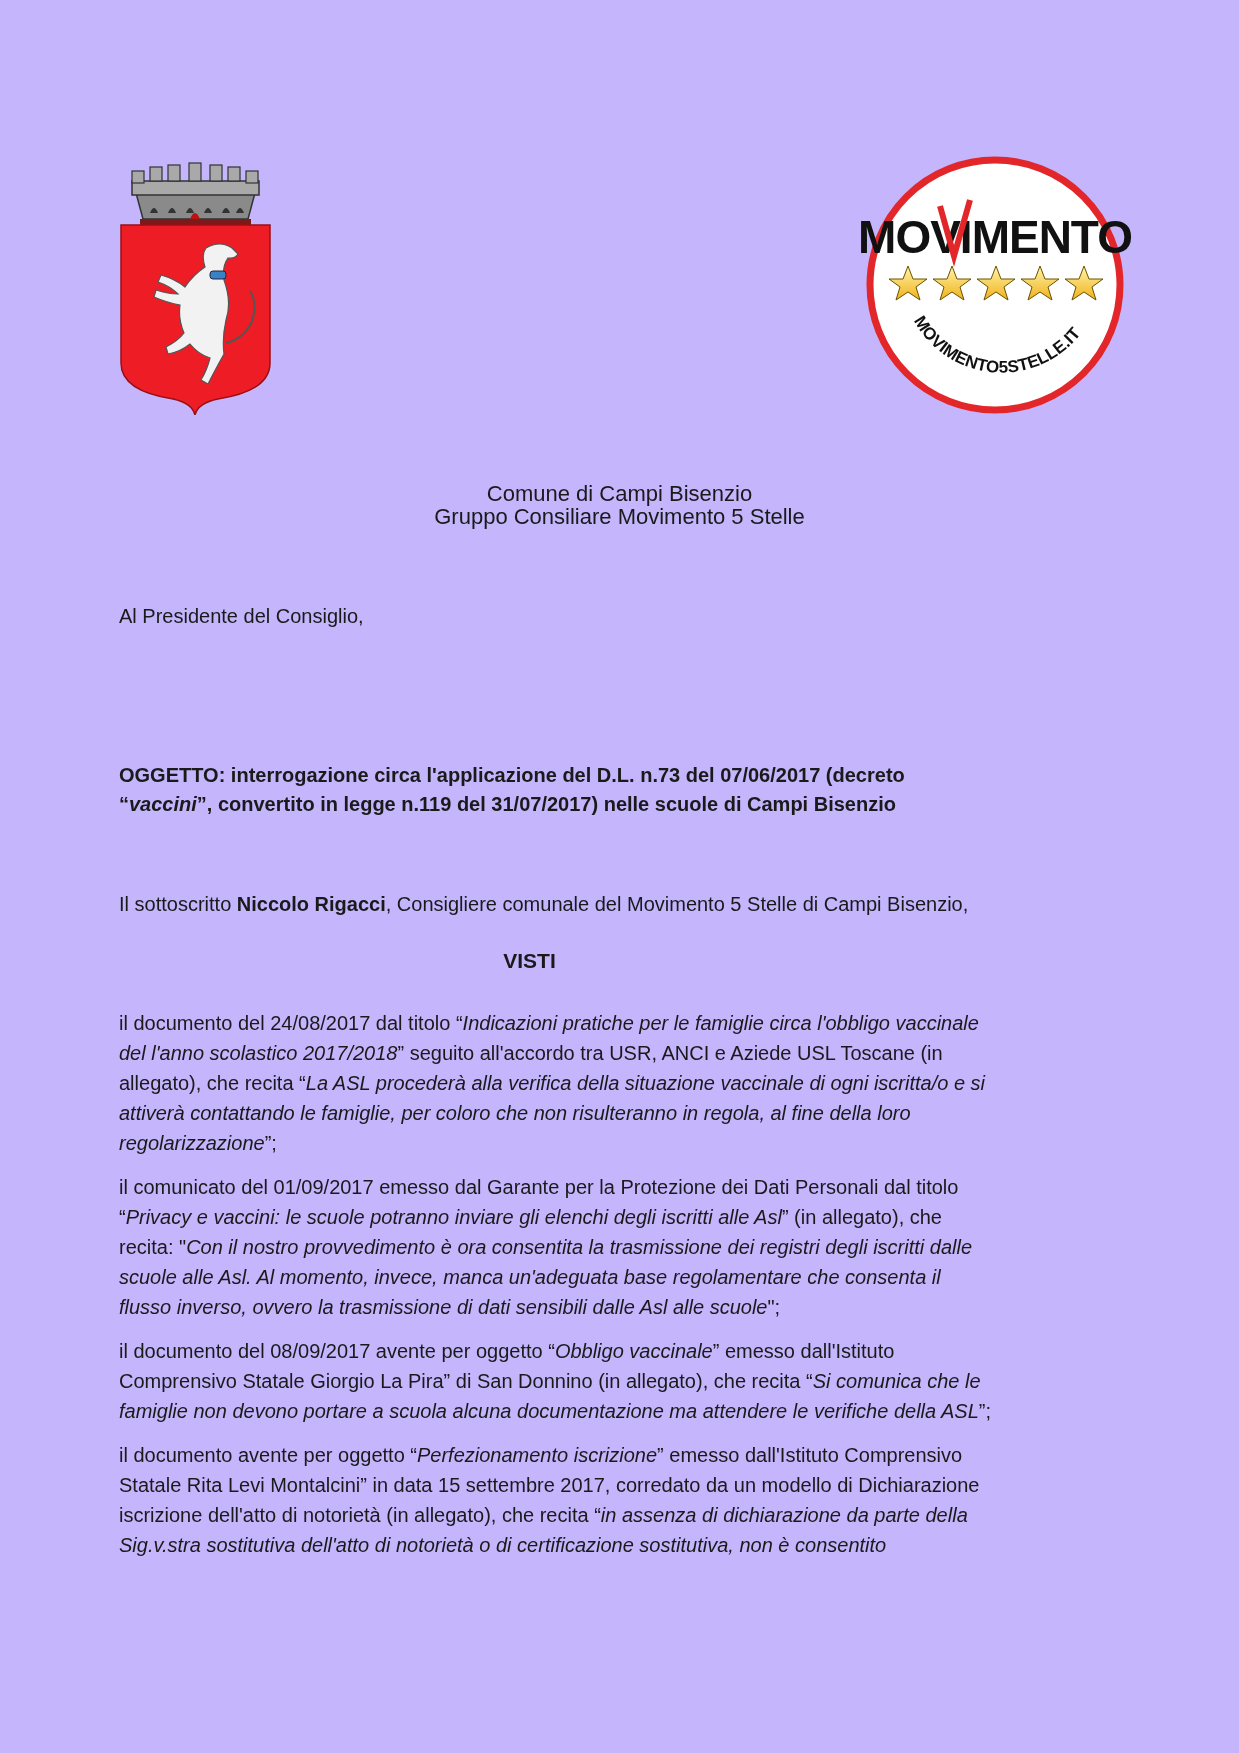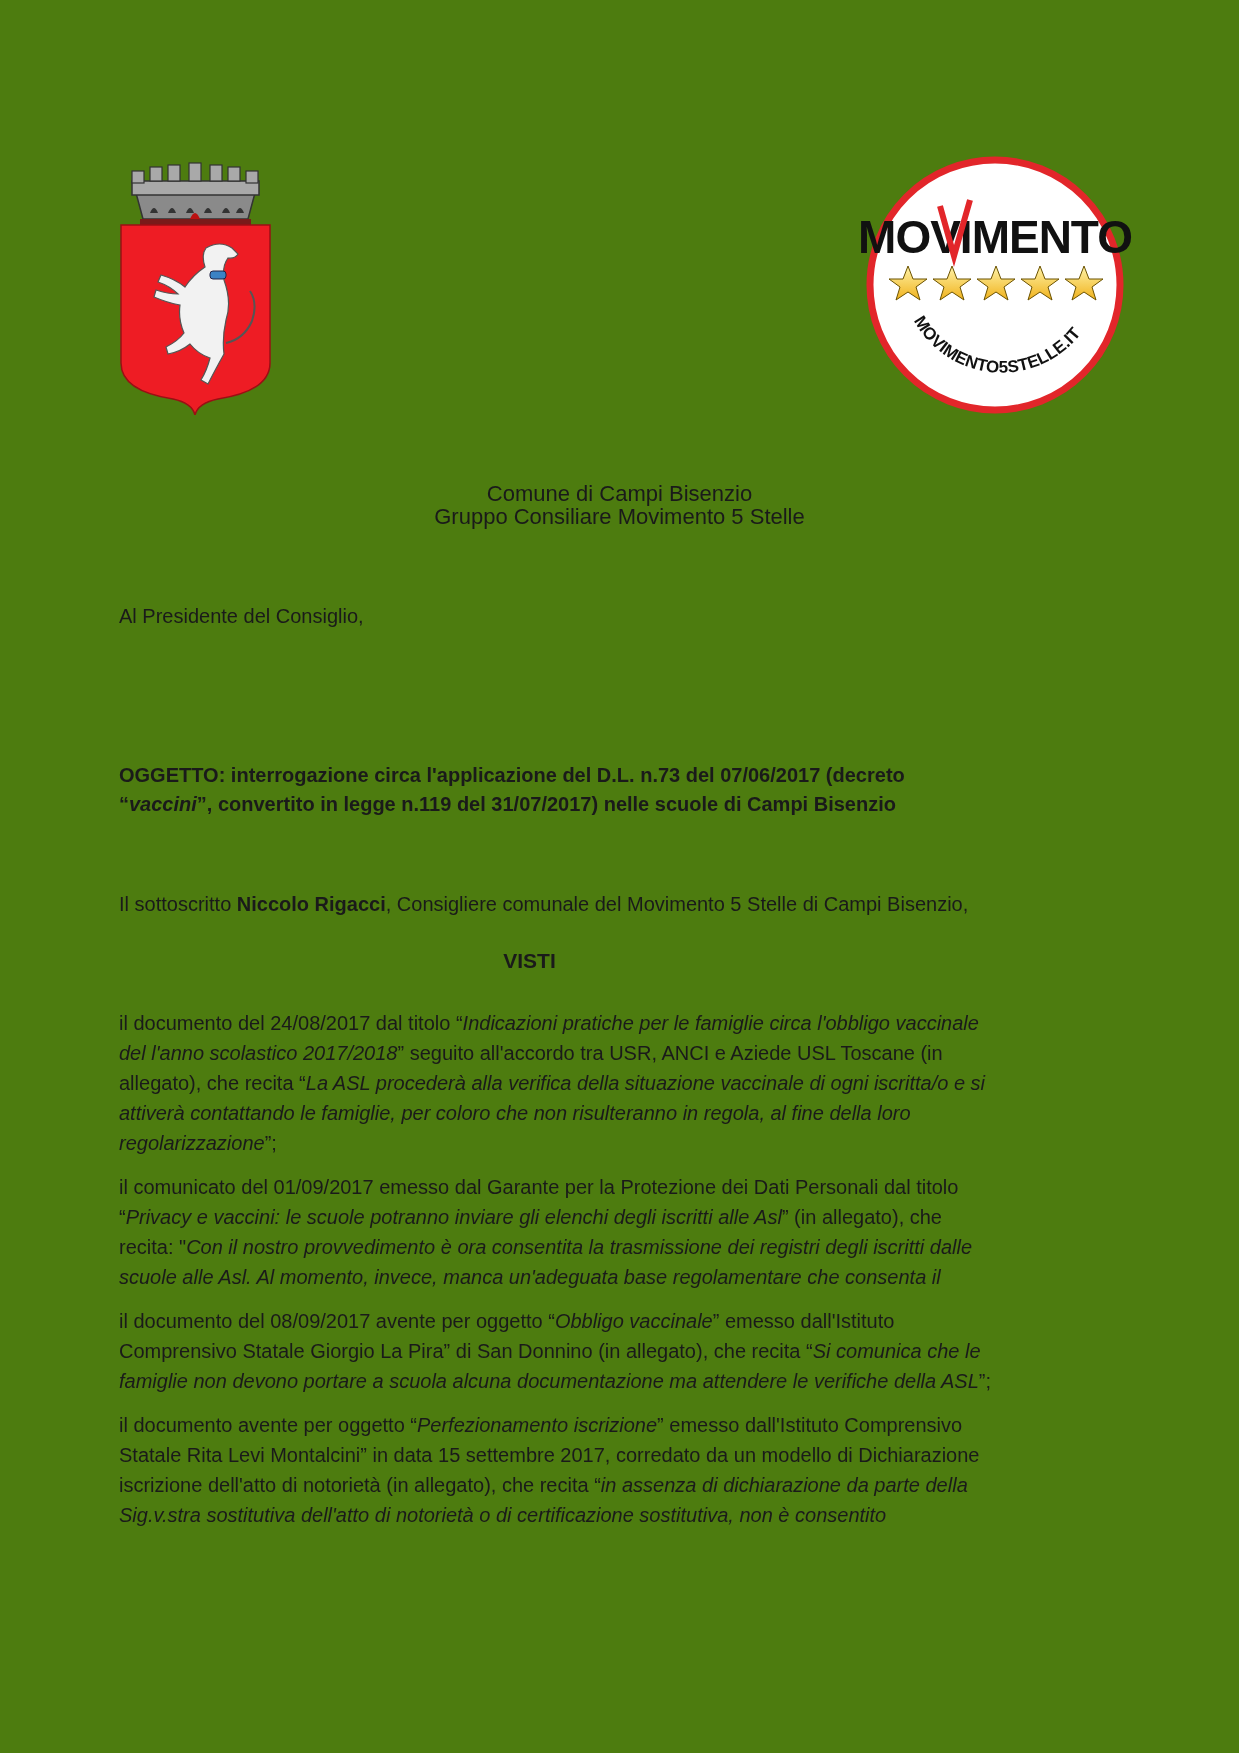--- a/index.html
+++ b/index.html
@@ -1,18 +1,18 @@
 <!DOCTYPE html>
 <html><head>
 <meta charset="utf-8">
 <style>
   html, body { margin: 0; padding: 0; background: #ffffff; }
   body { width: 1239px; height: 1753px; position: relative; overflow: hidden;
          font-family: "Liberation Sans", sans-serif; color: #1a1a1a; }
-  .page { position: absolute; left: 0; top: 0; width: 1239px; height: 1753px; background: #4d7c0f; }
+  .page { position: absolute; left: 0; top: 0; width: 1239px; height: 1753px; background: #c4b5fd; }
 
   .crest { position: absolute; left: 118px; top: 153px; width: 155px; height: 262px; }
   .m5s { position: absolute; left: 858px; top: 148px; width: 275px; height: 275px; }
 
   .header { position: absolute; left: 0; width: 1239px; text-align: center; }
   .header-line1 { top: 481px; font-size: 22px; }
   .header-line2 { top: 504px; font-size: 22px; }
 
   .greeting { position: absolute; left: 119px; top: 605px; font-size: 20px; }
 
@@ -117,20 +117,21 @@
         <span class="line"><i>del l'anno scolastico 2017/2018</i><span>” seguito all'accordo tra USR, ANCI e Aziede USL Toscane (in</span></span>
         <span class="line"><span>allegato), che recita “</span><i>La ASL procederà alla verifica della situazione vaccinale di ogni iscritta/o e si</i></span>
         <span class="line"><i>attiverà contattando le famiglie, per coloro che non risulteranno in regola, al fine della loro</i></span>
         <span class="line"><i>regolarizzazione</i><span>”;</span></span>
       </div>
       <div class="para">
         <span class="line"><span>il comunicato del 01/09/2017 emesso dal Garante per la Protezione dei Dati Personali dal titolo</span></span>
         <span class="line"><span>“</span><i>Privacy e vaccini: le scuole potranno inviare gli elenchi degli iscritti alle Asl</i><span>” (in allegato), che</span></span>
         <span class="line"><span>recita: "</span><i>Con il nostro provvedimento è ora consentita la trasmissione dei registri degli iscritti dalle</i></span>
         <span class="line"><i>scuole alle Asl. Al momento, invece, manca un'adeguata base regolamentare che consenta il</i></span>
+        <span class="line"><i>flusso inverso, ovvero la trasmissione di dati sensibili dalle Asl alle scuole</i><span>";</span></span>
       </div>
       <div class="para">
         <span class="line"><span>il documento del 08/09/2017 avente per oggetto “</span><i>Obbligo vaccinale</i><span>” emesso dall'Istituto</span></span>
         <span class="line"><span>Comprensivo Statale Giorgio La Pira” di San Donnino (in allegato), che recita “</span><i>Si comunica che le</i></span>
         <span class="line"><i>famiglie non devono portare a scuola alcuna documentazione ma attendere le verifiche della ASL</i><span>”;</span></span>
       </div>
       <div class="para">
         <span class="line"><span>il documento avente per oggetto “</span><i>Perfezionamento iscrizione</i><span>” emesso dall'Istituto Comprensivo</span></span>
         <span class="line"><span>Statale Rita Levi Montalcini” in data 15 settembre 2017, corredato da un modello di Dichiarazione</span></span>
         <span class="line"><span>iscrizione dell'atto di notorietà (in allegato), che recita “</span><i>in assenza di dichiarazione da parte della</i></span>

